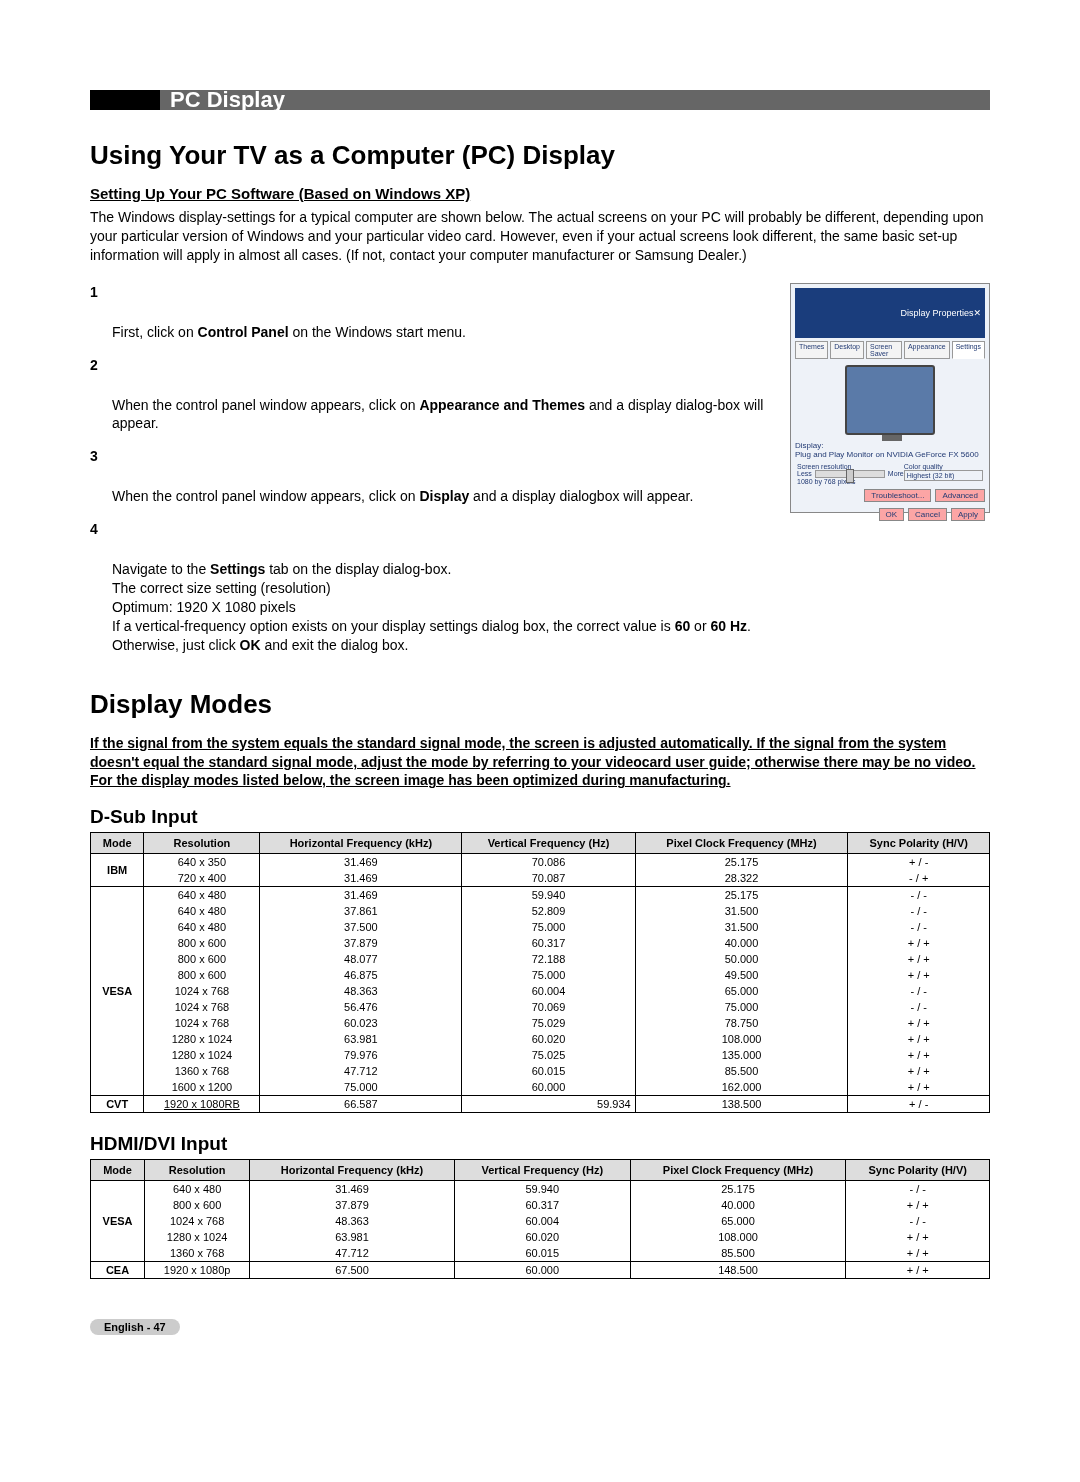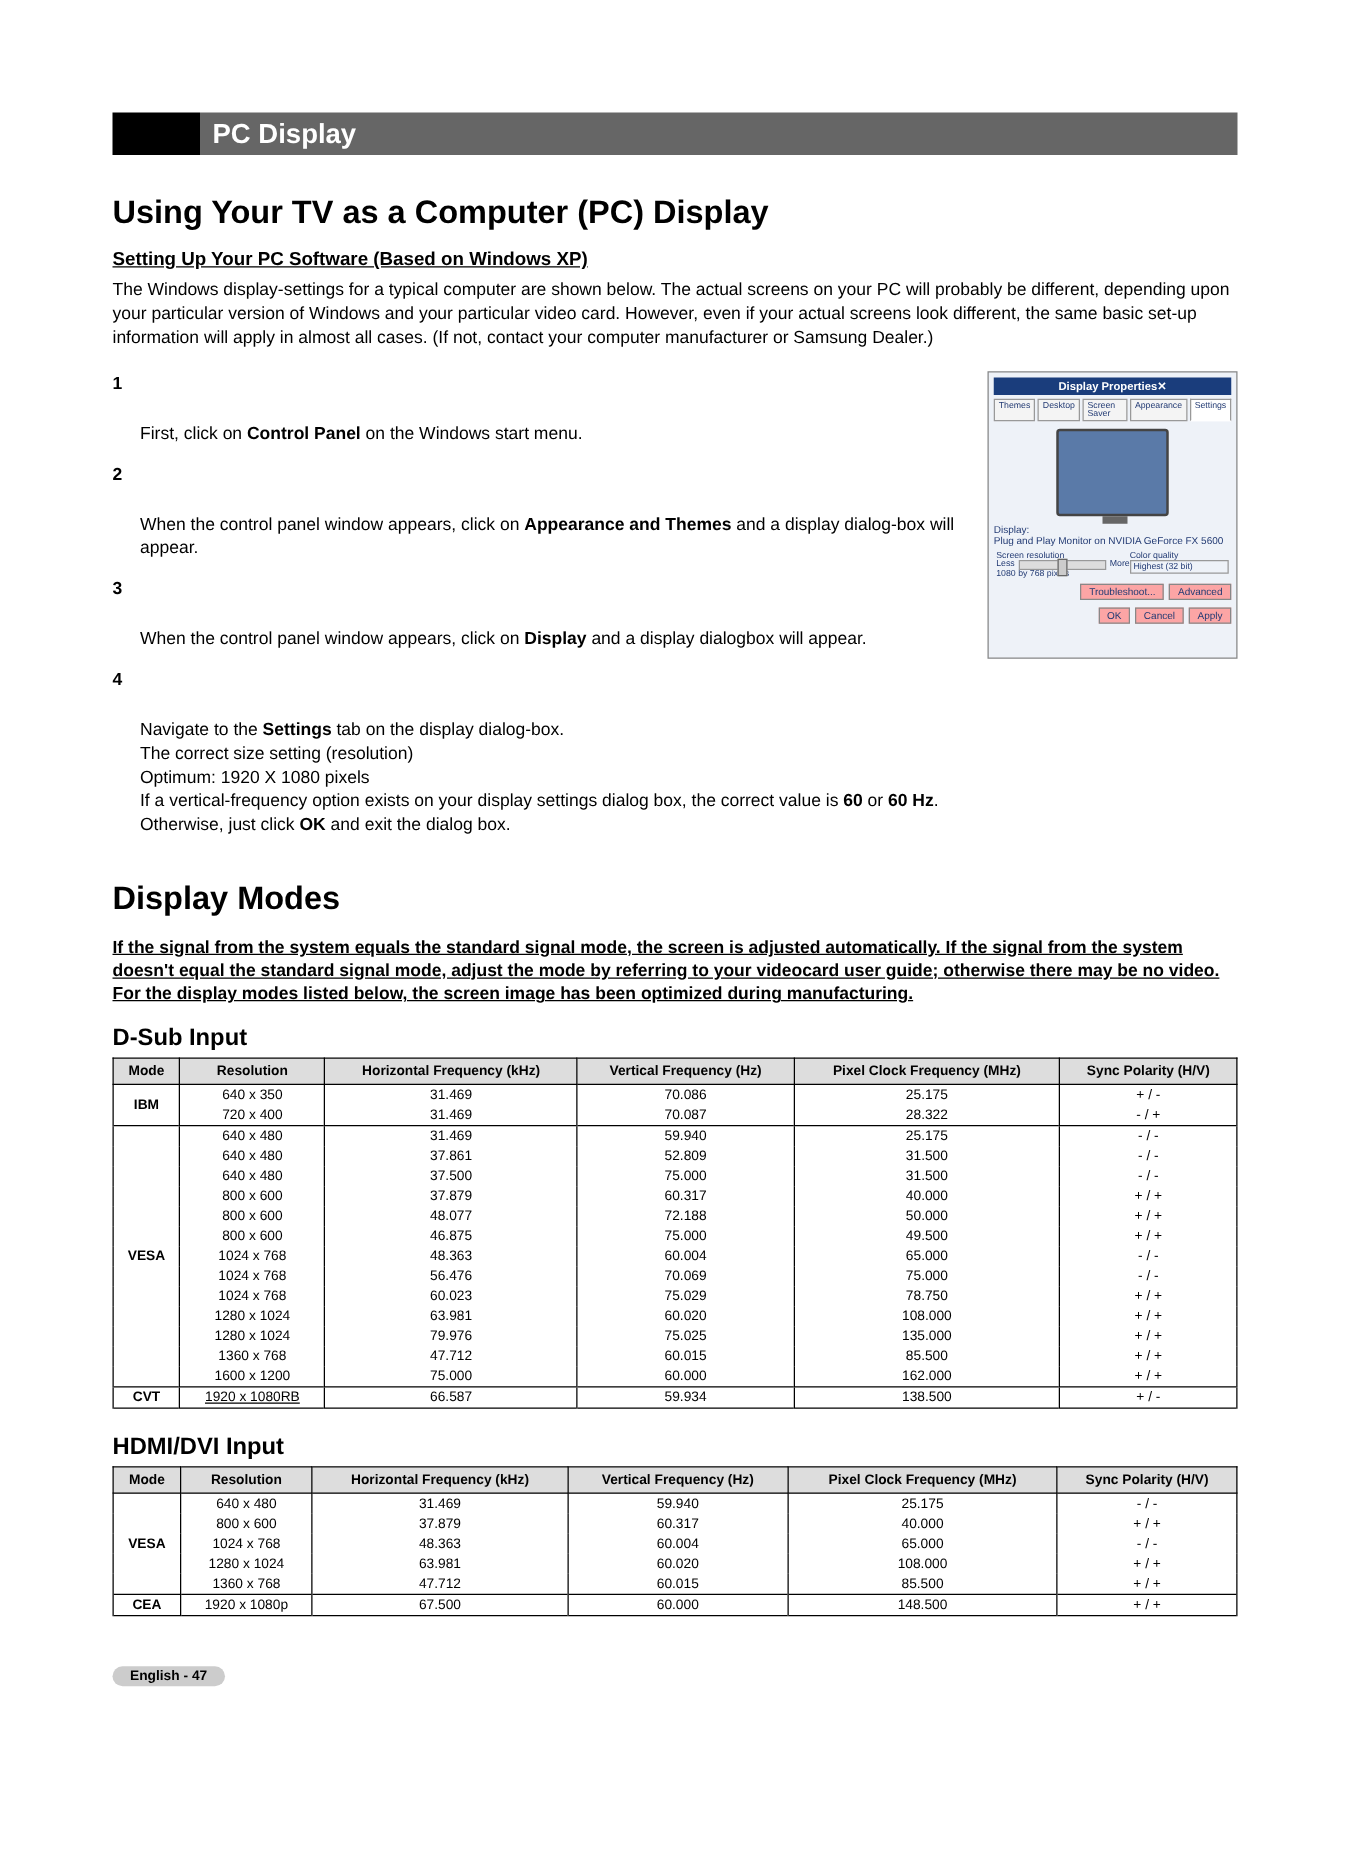--- a/index.html
+++ b/index.html
@@ -7,21 +7,21 @@
     font-family: Arial, Helvetica, sans-serif;
     background: #fff;
     width: 1080px;
     margin: 0 auto;
     padding: 90px 90px 40px 90px;
     color: #000;
     font-size: 14px;
   }
   .header-bar {
     display: flex;
-    height: 34px;
+    height: 20px;
     margin-bottom: 30px;
   }
   .header-black { width: 70px; background: #000; }
   .header-gray {
     flex: 1;
     background: #666;
     color: #fff;
     font-size: 22px;
     font-weight: bold;
     padding-left: 10px;
@@ -48,21 +48,21 @@
   .b { font-weight: bold; }
   .dialog-img {
     width: 200px; height: 230px;
     border: 1px solid #888;
     background: #eef2f8;
     font-size: 8px;
     padding: 4px;
     color: #223a73;
     position: relative;
   }
-  .dialog-title { background:#1a3d7c; color:#fff; padding:2px 4px; font-size:9px; display:flex; justify-content:center; align-items:center;font-weight:bold;}
+  .dialog-title { background:#1a3d7c; color:#fff; padding:20px 4px; font-size:9px; display:flex; justify-content:flex-end; align-items:center;}
   .dialog-tabs { display:flex; gap:2px; margin:3px 0; font-size:7px;}
   .dialog-tab { border:1px solid #999; padding:1px 3px; background:#f4f4f4;}
   .dialog-tab.active { background:#fff; border-bottom:1px solid #fff; }
   .dialog-monitor { width:90px; height:70px; background:#5a7aa8; margin:6px auto; border:2px solid #444; border-radius:3px; position:relative;}
   .dialog-monitor::after{content:"";position:absolute;left:35px;bottom:-8px;width:20px;height:6px;background:#666;}
   .dialog-row { display:flex; justify-content:space-between; margin:4px 2px; font-size:7px;}
   .dialog-btns { display:flex; justify-content:flex-end; gap:4px; margin-top:4px;}
   .dbtn { border:1px solid #888; background:#fca5a5; padding:1px 6px; font-size:8px;}
   .slider { height:8px; width:70px; background:linear-gradient(#ddd,#ddd); border:1px solid #999; position:relative;}
   .slider::after{content:"";position:absolute;left:30px;top:-2px;width:6px;height:12px;background:#ccc;border:1px solid #666;}
@@ -281,21 +281,21 @@
         <td>1600 x 1200</td>
         <td>75.000</td>
         <td>60.000</td>
         <td>162.000</td>
         <td>+ / +</td>
       </tr>
       <tr>
         <td class="mode-cell" rowspan="1" style="border-top: 1px solid rgb(0, 0, 0);">CVT</td>
         <td style="border-top: 1px solid rgb(0, 0, 0); text-decoration: underline;">1920 x 1080RB</td>
         <td style="border-top: 1px solid rgb(0, 0, 0);">66.587</td>
-        <td style="border-top: 1px solid rgb(0, 0, 0);">59.934</td>
+        <td style="border-top: 1px solid rgb(0, 0, 0); text-align: right;">59.934</td>
         <td style="border-top: 1px solid rgb(0, 0, 0);">138.500</td>
         <td style="border-top: 1px solid rgb(0, 0, 0);">+ / -</td>
       </tr>
     </tbody>
 </table>
 
 <div class="table-title" style="margin-top:20px">HDMI/DVI Input</div>
 <table>
   <thead>
       <tr>

